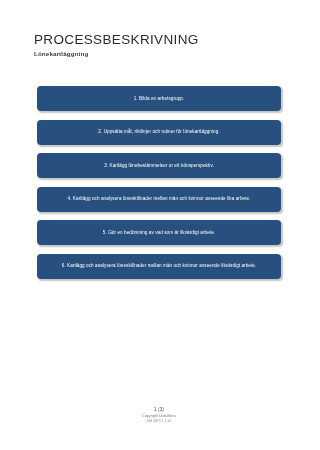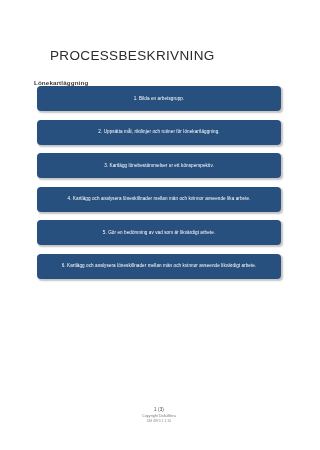--- a/index.html
+++ b/index.html
@@ -28,21 +28,21 @@
   }
 
   
   .header {
     position: absolute;
     left: 34px;
     top: 33px;
     width: 250px;
   }
   .doc-title {
-    margin: 16px;
+    margin: 0;
     font-family: "Liberation Sans", sans-serif;
     font-size: 13.5px;
     font-weight: 400;
     letter-spacing: 0.35px;
     color: #2b2b2b;
     line-height: 1.1;
     white-space: nowrap;
   }
   .doc-subtitle {
     margin: 3px 0 0 0;

